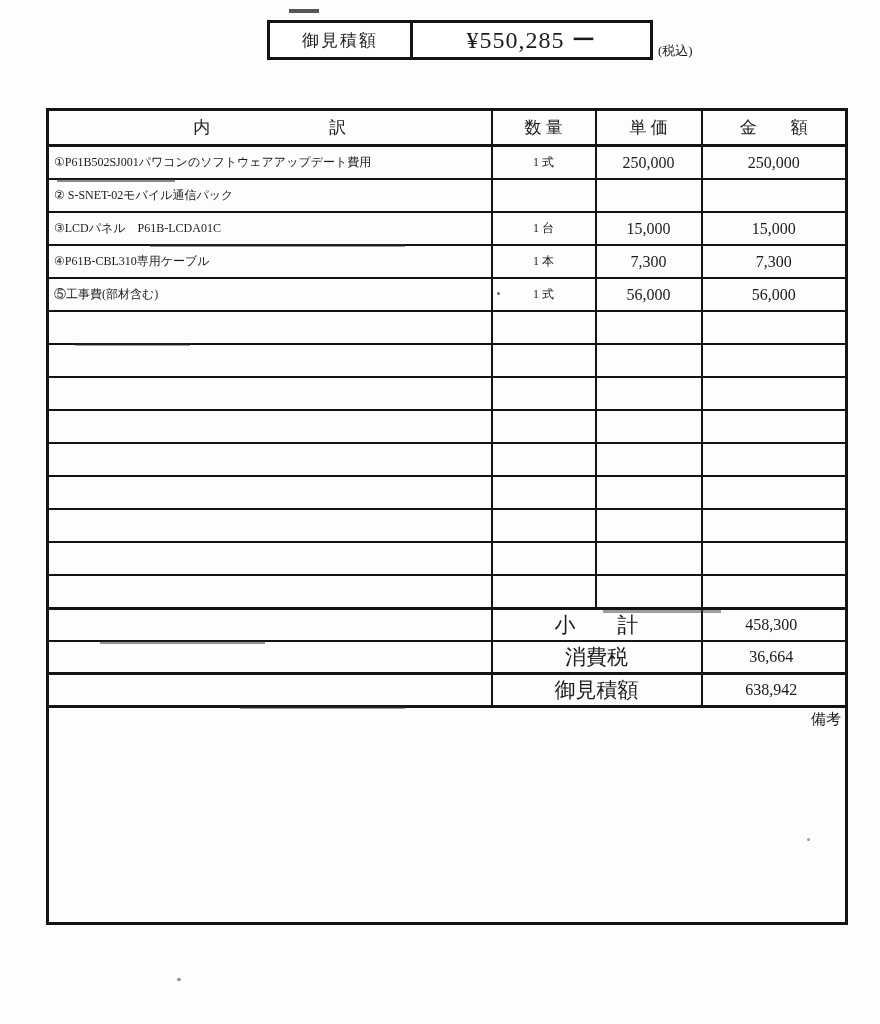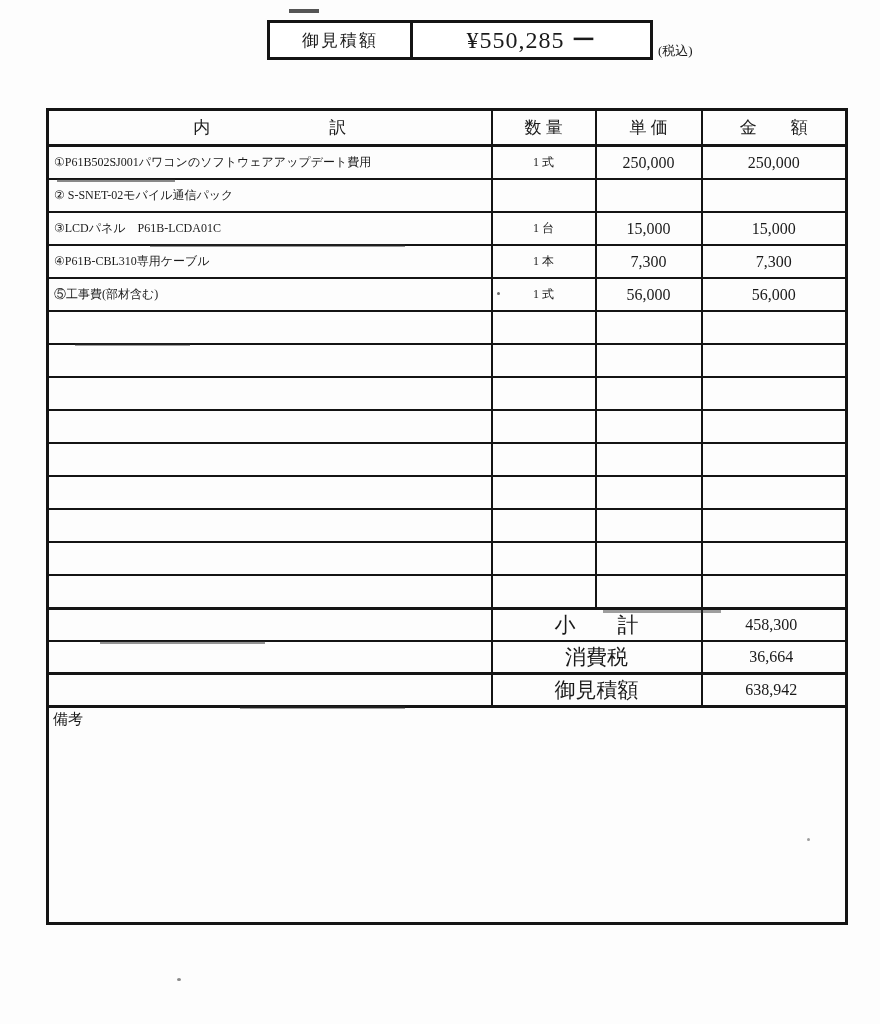--- a/index.html
+++ b/index.html
@@ -52,21 +52,21 @@
   tbody.items tr, tbody#empty-rows tr{height:33px;}
   td.desc{font-size:12px;text-align:left;padding-left:5px;white-space:nowrap;overflow:hidden;}
   td.qty{font-size:12px;text-align:center;}
   td.num{font-size:16px;text-align:center;padding-right:6px;}
   tr.sum{height:32px;}
   tr.sum td{vertical-align:middle;}
   tr.sum .sum-label{font-size:21px;text-align:center;}
   tr.sum-sub td{border-top-width:3px;}
   tr.sum-total td{border-top-width:3px;}
   tr.remarks-row td{
-    height:210px;vertical-align:top;text-align:left;
+    height:210px;vertical-align:top;text-align:right;
     padding:2px 4px;font-size:15px;border-top-width:3px;
   }
 
   
   .artifact{position:absolute;background:#2a2a2a;pointer-events:none;}
   .a1{left:289px;top:9px;width:30px;height:4px;opacity:.8;}
   .a2{left:57px;top:179px;width:118px;height:3px;opacity:.55;}
   .a3{left:150px;top:244px;width:255px;height:3px;opacity:.5;}
   .a4{left:75px;top:343px;width:115px;height:3px;opacity:.45;}
   .a5{left:603px;top:610px;width:118px;height:3px;opacity:.45;}

